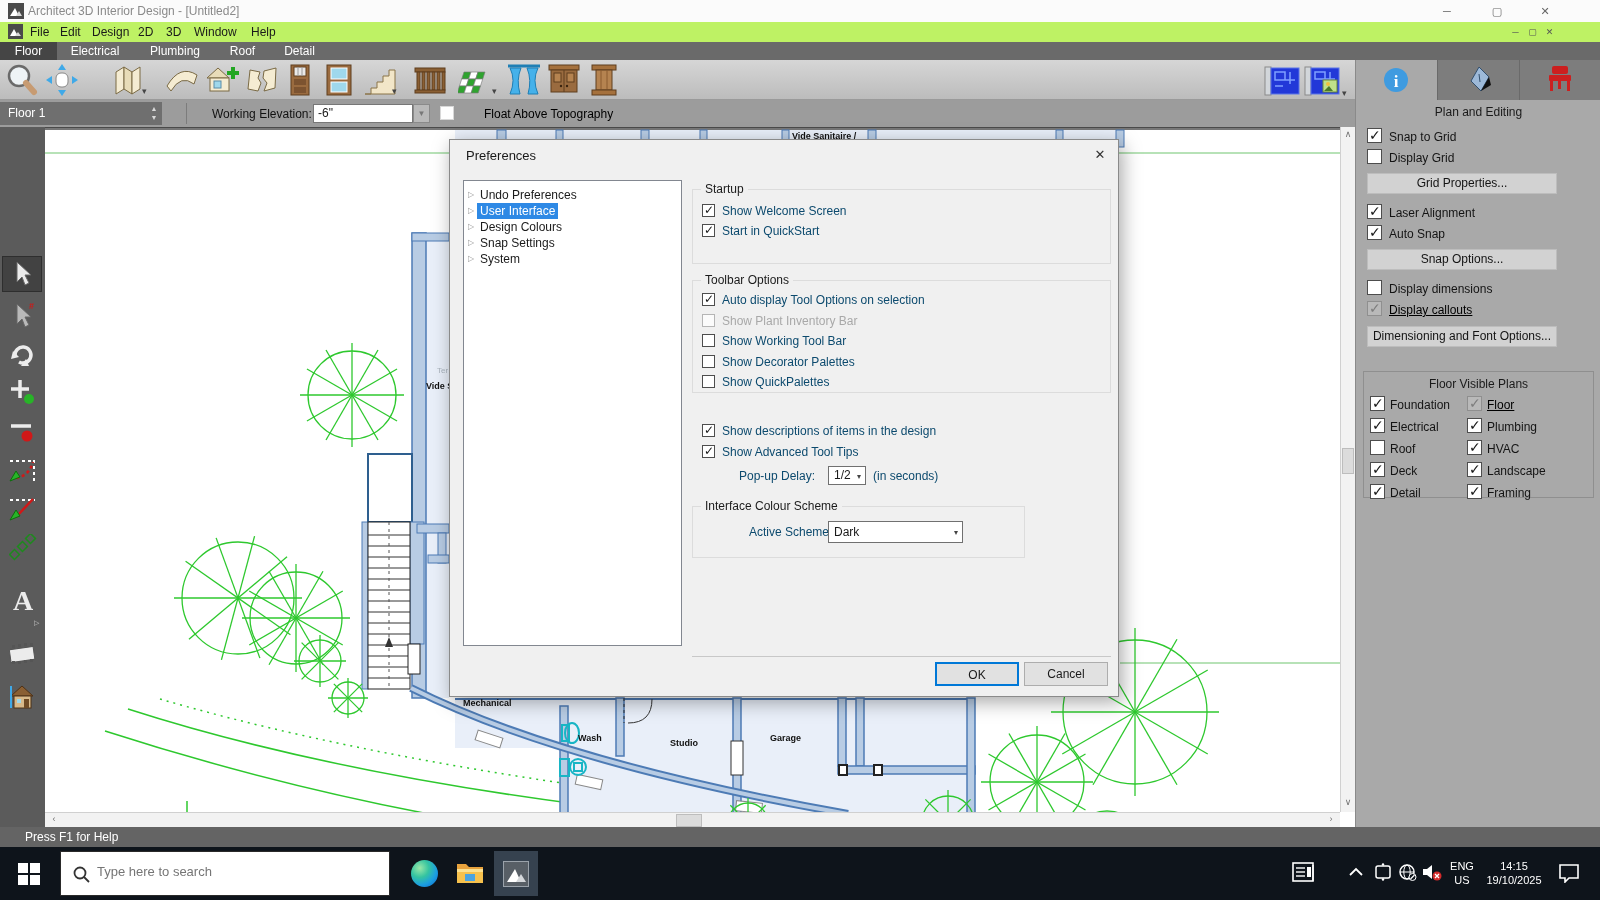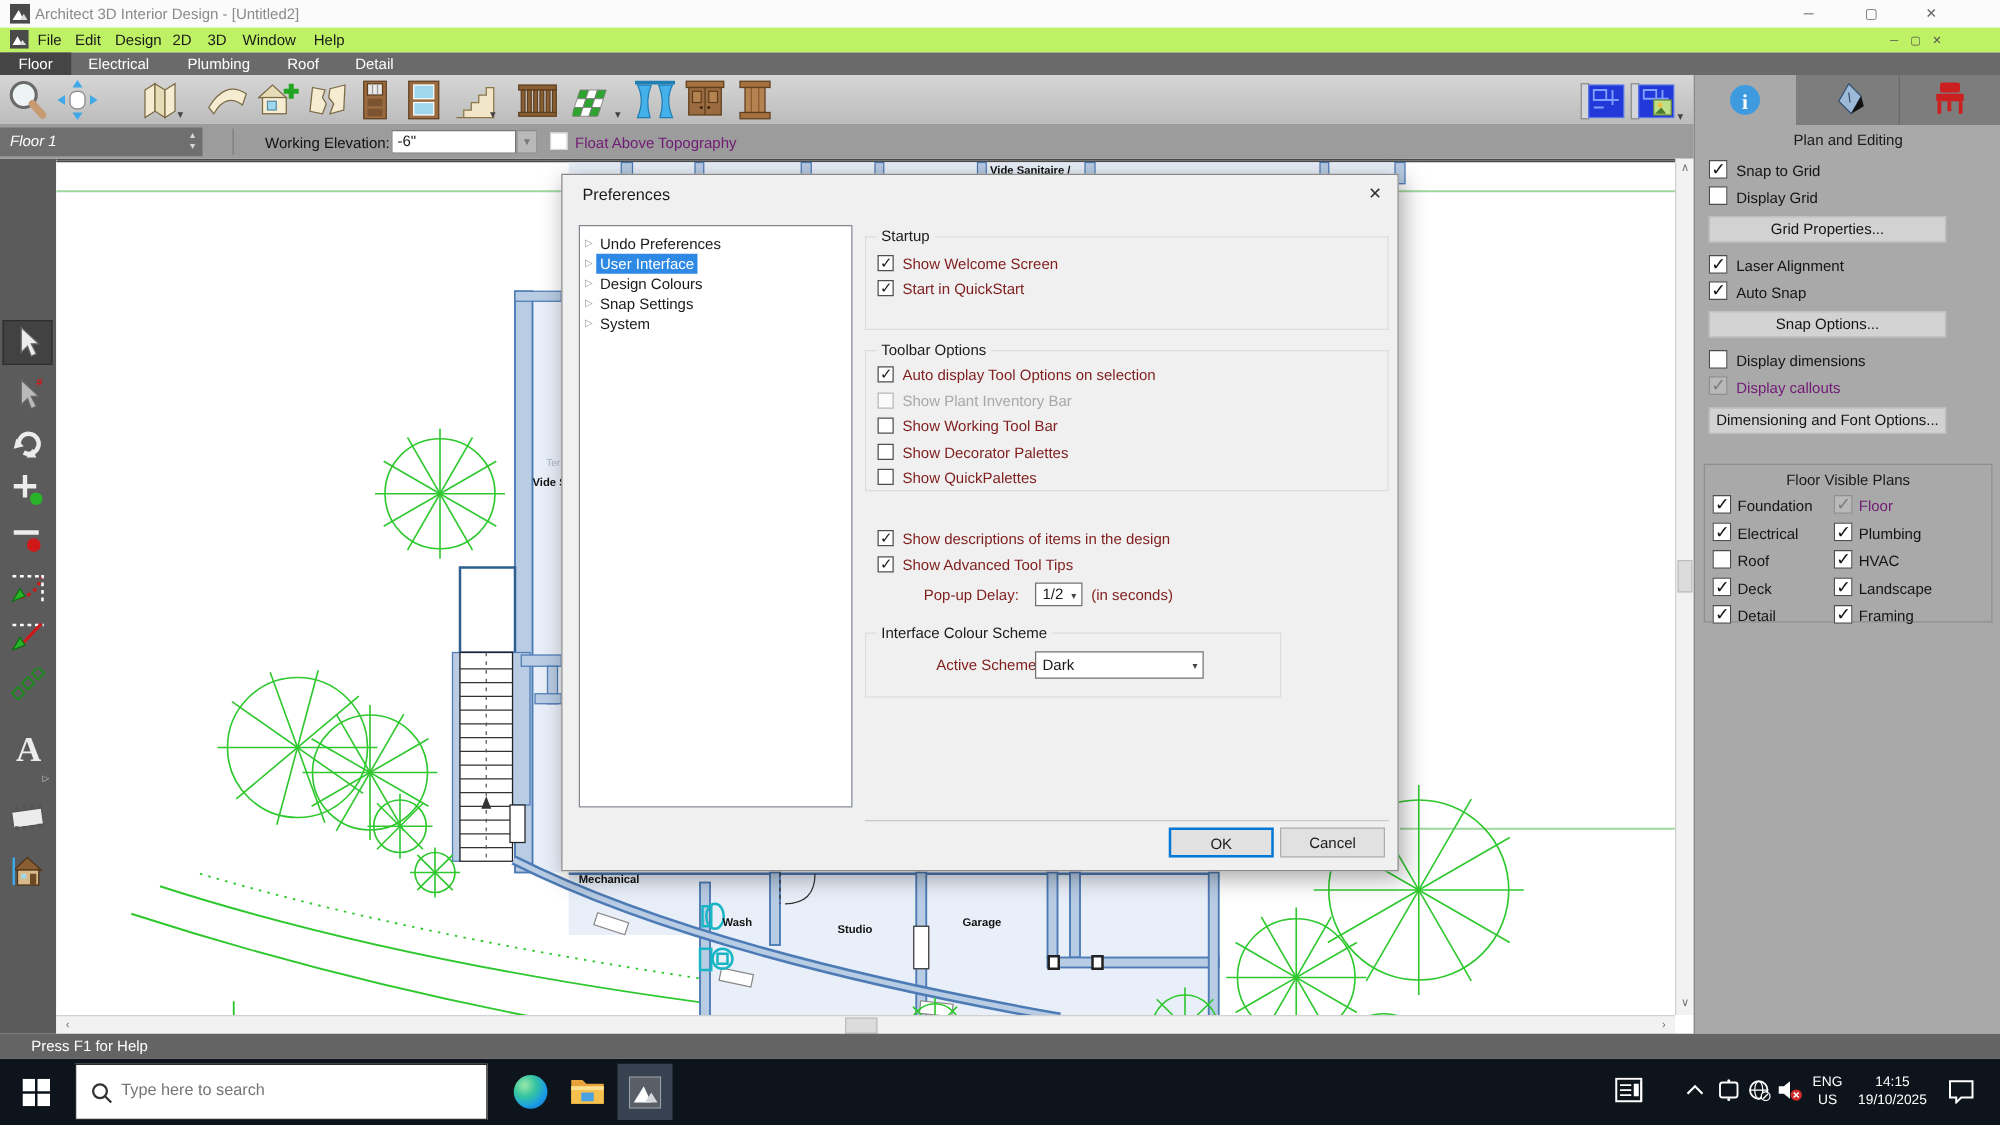--- a/index.html
+++ b/index.html
@@ -16,27 +16,27 @@
   .mdibtn { top:4px; width:15px; height:13px; color:#555; font-size:9px; text-align:center; line-height:13px; }
   #tabrow { left:0; top:42px; width:1600px; height:18px; background:#6a6a6a; }
   .plantab { top:0; height:18px; line-height:18px; text-align:center; color:#fff; font-size:12px; }
   .plantab.active { background:#454545; }
 
   
   #toolbar { left:0; top:60px; width:1355px; height:40px; background:linear-gradient(#d6d6d6,#bcbcbc); border-bottom:1px solid #9a9a9a; }
   .tbico { top:2px; width:36px; height:36px; }
   .caret { color:#444; font-size:9px; }
   #elevrow { left:0; top:100px; width:1355px; height:27px; background:#9c9c9c; }
-  #floorsel { left:0; top:2px; width:162px; height:23px; background:#6f6f6f; color:#fff; line-height:23px; padding-left:8px;font-style:italic; }
+  #floorsel { left:0; top:2px; width:162px; height:23px; background:#6f6f6f; color:#fff; line-height:23px; padding-left:8px; }
   #floorspin { left:148px; top:4px; width:12px; height:19px; color:#d8d8d8; font-size:7px; line-height:9px; text-align:center; }
   .vsep { top:3px; width:1px; height:21px; background:#7c7c7c; }
   #we-input { left:313px; top:4px; width:100px; height:19px; background:#fff; border:1px solid #777; padding:1px 4px; line-height:15px; }
   #we-drop { left:413px; top:4px; width:17px; height:19px; background:#b9b9b9; border:1px solid #8a8a8a; color:#777; font-size:8px; text-align:center; line-height:17px; }
   #float-cb { left:440px; top:6px; width:14px; height:14px; background:#fff; border:1px solid #d8d8d8; }
-  #float-lbl { left:460px; top:7px; color:#701a75; }
+  #float-lbl { left:484px; top:7px; color:#000000; }
 
   
   #lefttools { left:0; top:127px; width:45px; height:700px; background:#5b5b5b; }
   .ltico { left:9px; width:28px; height:28px; }
   .ltsel { left:2px; top:129px; width:40px; height:36px; background:#424242; border:1px solid #2e2e2e; }
 
   
   #canvas { left:45px; top:127px; width:1295px; height:685px; background:#fff; border-top:1px solid #4a4a4a; }
   #vscroll { left:1340px; top:127px; width:15px; height:685px; background:#f2f2f2; border-left:1px solid #d0d0d0; }
   #hscroll { left:45px; top:812px; width:1295px; height:16px; background:#f2f2f2; border-top:1px solid #d0d0d0; }
@@ -50,37 +50,37 @@
   #tree { left:13px; top:40px; width:219px; height:466px; background:#fff; border:1px solid #828790; }
   .treeitem { left:0; width:217px; height:16px; line-height:16px; padding-left:16px; }
   .treearrow { position:absolute; left:4px; top:0; color:#9a9a9a; font-size:8px; }
   .treesel { background:#2e89e5; color:#fff; display:inline-block; padding:0 3px; margin-left:-3px; }
   .grp { border:1px solid #dcdcdc; }
   .grplbl { position:absolute; top:-8px; left:8px; background:#f0f0f0; padding:0 4px; color:#1b1b1b; }
   .cb { position:absolute; width:13px; height:13px; background:#fff; border:1px solid #4d4d4d; }
   .cb.ck::after { content:"✓"; position:absolute; left:1px; top:-2px; font-size:12px; color:#151515; }
   .cb.dis { border-color:#b5b5b5; background:#fbfbfb; }
   .cb.dis::after { color:#b0b0b0; }
-  .cblbl { position:absolute; color:#7f1d1d; }
+  .cblbl { position:absolute; color:#0c4a6e; }
   .cblbl.dis { color:#a8a8a8; }
   .combo { position:absolute; background:#fff; border:1px solid #707070; line-height:17px; padding-left:5px; }
   .combo .cv { position:absolute; right:4px; top:0; color:#444; font-size:8px; }
   .dlgbtn { position:absolute; width:84px; height:24px; background:#e1e1e1; border:1px solid #adadad; text-align:center; line-height:22px; }
   .dlgbtn.def { border:2px solid #0078d7; }
 
   
   #rpanel { left:1355px; top:60px; width:245px; height:767px; background:#a9a9a9; border-left:1px solid #8a8a8a; }
   .rtab { top:0; width:82px; height:40px; background:#7d7d7d; border-right:1px solid #6a6a6a; }
   .rtab.active { background:#a9a9a9; }
   .cb2 { position:absolute; width:15px; height:15px; background:#fff; border:1px solid #4d4d4d; }
   .cb2.ck::after { content:"✓"; position:absolute; left:1px; top:-2px; font-size:14px; color:#151515; }
   .cb2.dis { background:#b9b9b9; border-color:#8f8f8f; }
   .cb2.dis::after { color:#7d7d7d; }
   .rlbl { position:absolute; color:#141414; }
-  .rlbl.dis { color:#701a75; }
+  .rlbl.dis { color:#000000;text-decoration:underline; }
   .rbtn { position:absolute; width:190px; height:21px; background:#d2d2d2; border:1px solid #bdbdbd; text-align:center; line-height:19px; color:#141414; }
   #fvp { left:7px; top:311px; width:231px; height:127px; border:1px solid #8f8f8f; }
 
   
   #statusbar { left:0; top:827px; width:1600px; height:20px; background:#646464; color:#fff; line-height:20px; padding-left:25px; }
   #taskbar { left:0; top:847px; width:1600px; height:53px; background:#0e141b; }
   #tb-search { left:60px; top:4px; width:330px; height:45px; background:#fff; border:1px solid #2a2a2a; }
   #tb-search input { position:absolute; left:36px; top:12px; width:270px; border:none; outline:none; font-size:13px; color:#555; font-family:"Liberation Sans",sans-serif; background:transparent; }
   .tbapp { top:4px; width:44px; height:45px; }
   .traytxt { color:#fff; font-size:11px; line-height:14px; text-align:center; }

